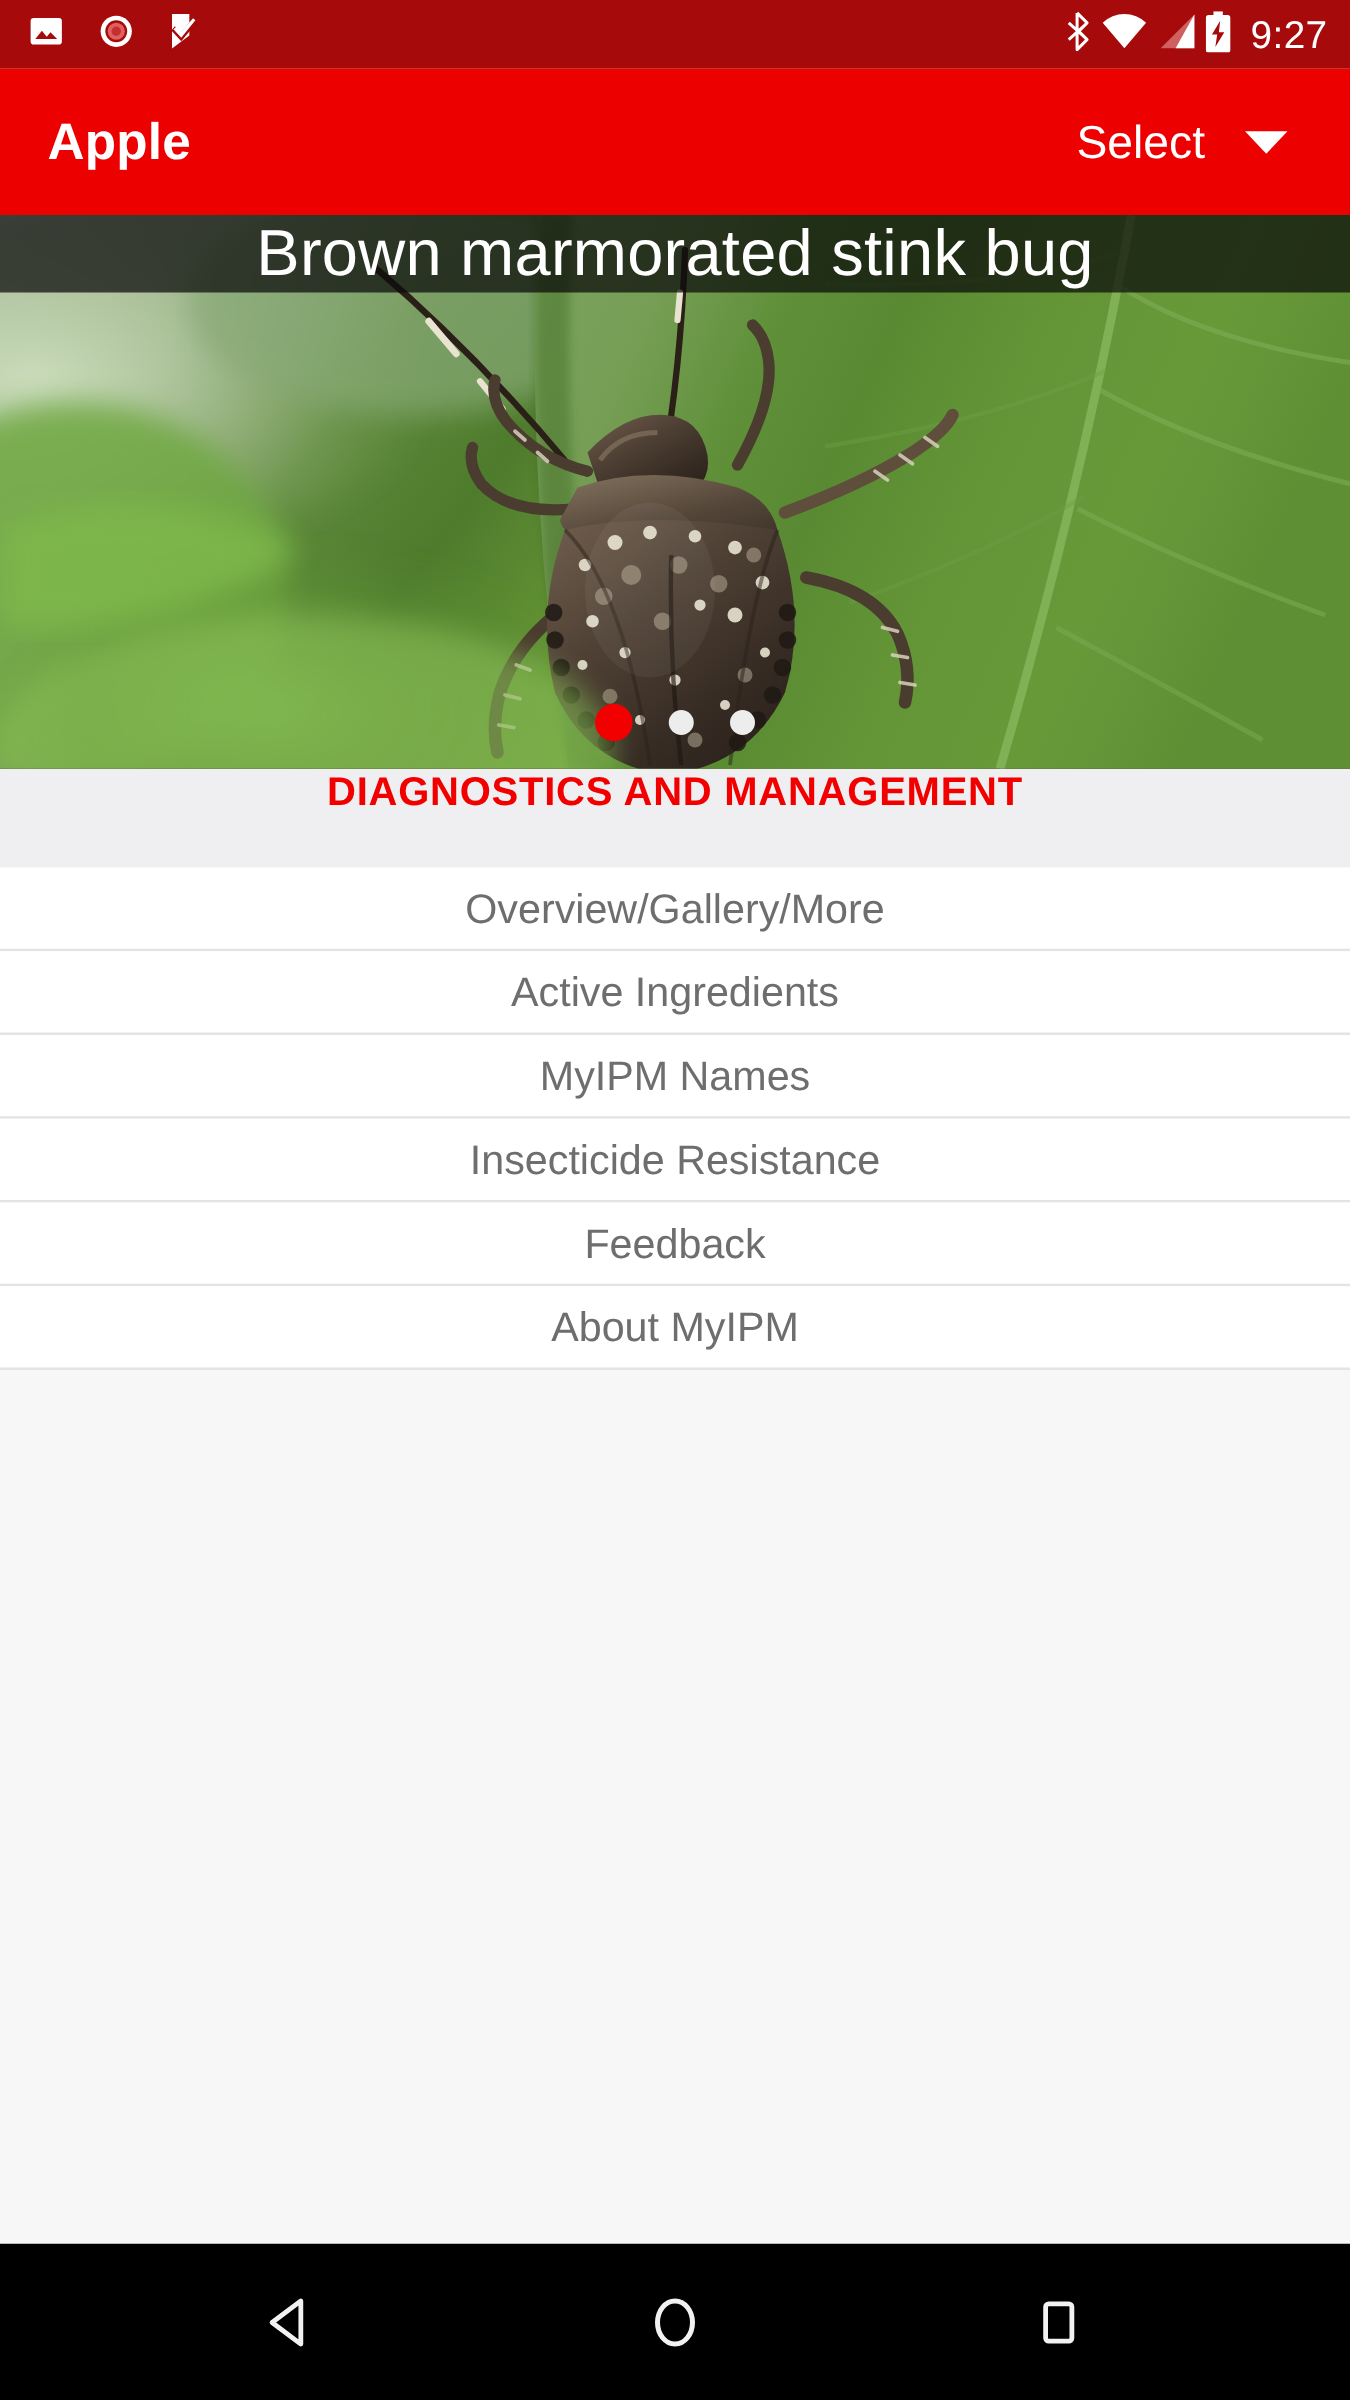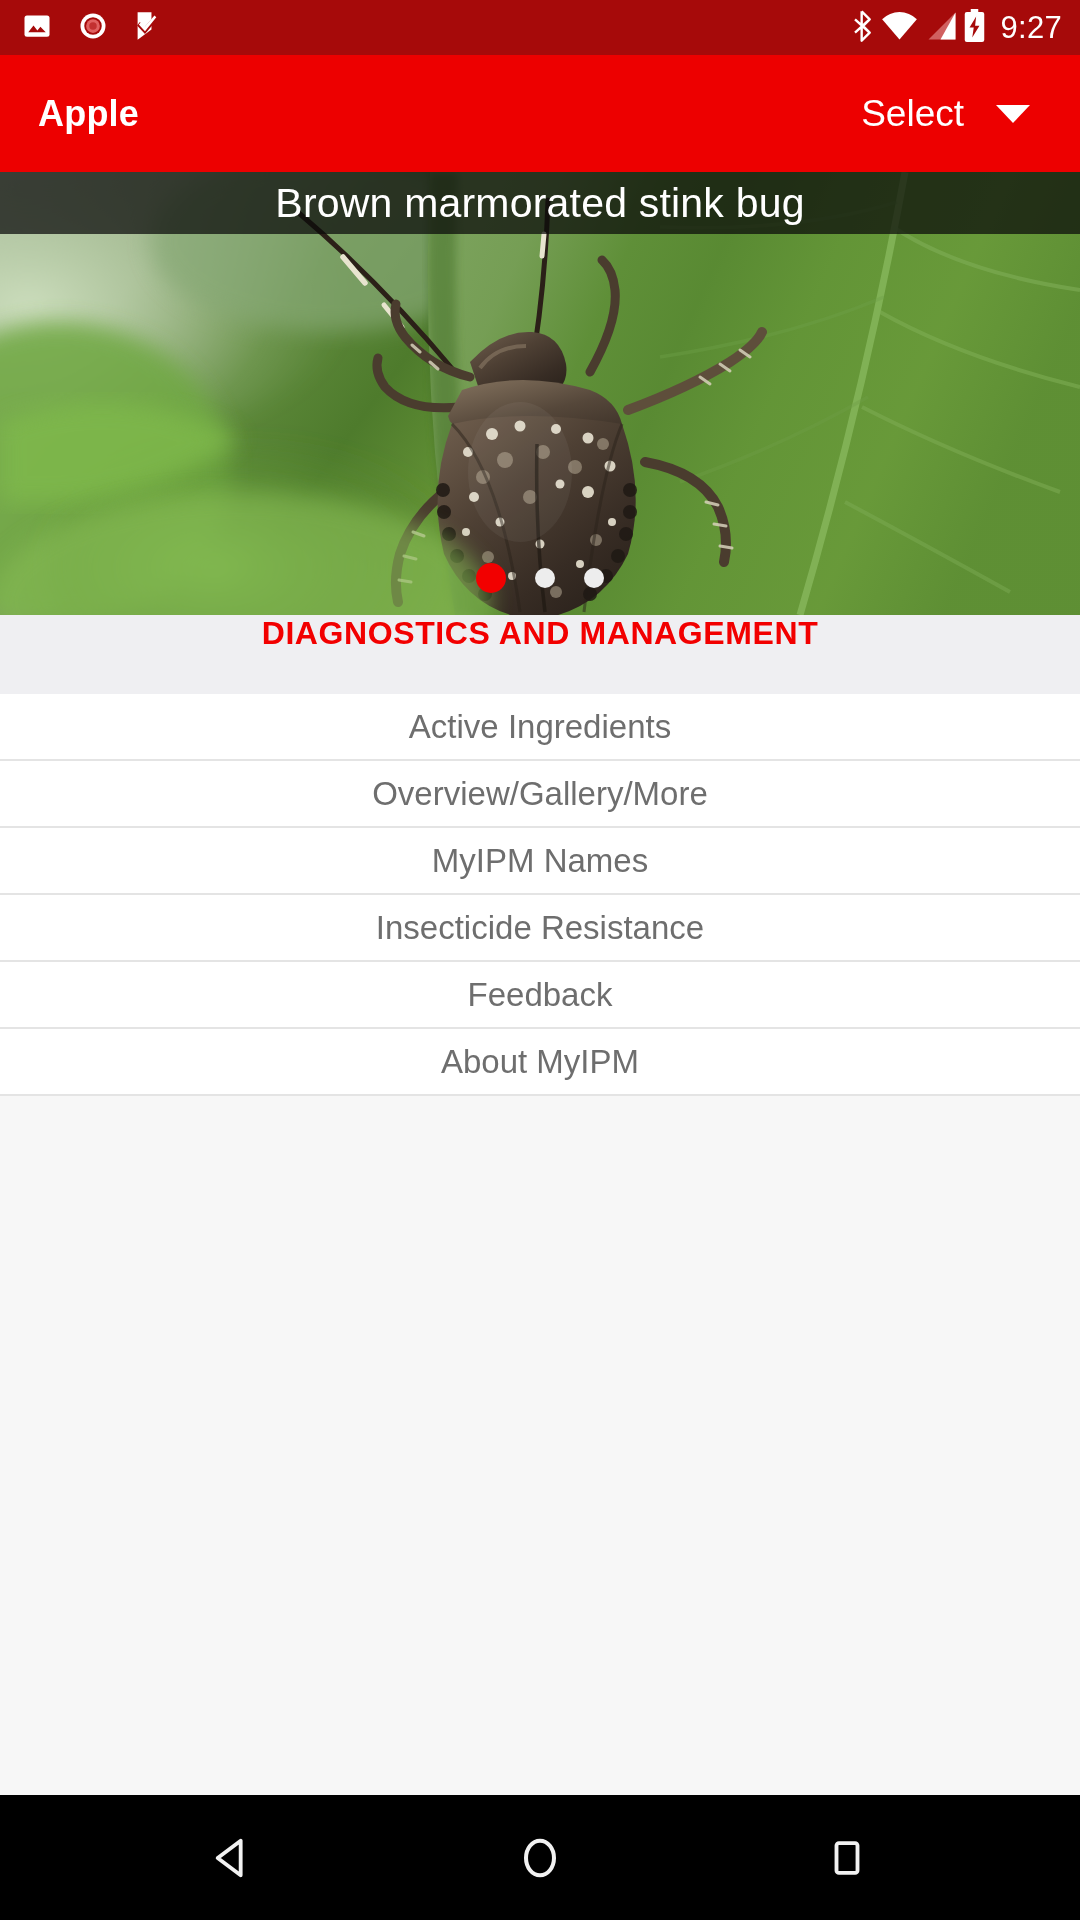--- a/index.html
+++ b/index.html
@@ -21,35 +21,35 @@
   .sb-right { display:flex; align-items:center; gap:6px; }
   .sb-time { color:#fff; font-size:31px; font-weight:400; letter-spacing:0.3px; margin-left:8px; }
   .icn { display:block; }
 
   
   .appbar {
     height:117px; background:#ED0000;
     display:flex; align-items:center; justify-content:space-between;
     padding:0 36px 0 38px; flex:0 0 auto;
   }
-  .appbar-title { color:#fff; font-size:36px; font-weight:bold; letter-spacing:0.2px; }
+  .appbar-title { color:#fff; font-size:41px; font-weight:bold; letter-spacing:0.2px; }
   .appbar-right { display:flex; align-items:center; gap:32px; padding-right:14px; }
   .appbar-select { color:#fff; font-size:37px; font-weight:400; }
   .caret { width:0; height:0; border-left:17px solid transparent; border-right:17px solid transparent; border-top:18px solid #fff; }
 
   
   .hero { position:relative; width:1080px; height:443px; flex:0 0 auto; overflow:hidden; background:#2a3a1c; }
   .hero-photo { position:absolute; inset:0; }
   .hero-caption {
     position:absolute; top:0; left:0; right:0; height:62px;
     background:rgba(10,10,10,0.72);
     display:flex; align-items:center; justify-content:center;
     z-index:5;
   }
-  .hero-caption span { color:#ffffff; font-size:41px; font-weight:400; letter-spacing:0.2px; }
+  .hero-caption span { color:#ffffff; font-size:52px; font-weight:400; letter-spacing:0.2px; }
   .dots { position:absolute; left:0; right:0; bottom:22px; display:flex; align-items:center; justify-content:center; gap:29px; z-index:6; }
   .dot { border-radius:50%; }
   .dot.active { width:30px; height:30px; background:#F20000; }
   .dot.inactive { width:20px; height:20px; background:#EDEDED; }
 
   
   .list { flex:1 1 auto; background:#F7F7F7; overflow:hidden; }
   .section-header {
     height:79px; background:#EFEFF2;
     display:flex; align-items:flex-start; justify-content:center;
@@ -303,24 +303,24 @@
       <span class="dot inactive"></span>
     </div>
   </div>
 
   <div class="list">
 
     <div class="section-header">
       <span>DIAGNOSTICS AND MANAGEMENT</span>
     </div>
     <div class="row">
+      <span>Overview/Gallery/More</span>
+    </div>
+    <div class="row">
       <span>Active Ingredients</span>
-    </div>
-    <div class="row">
-      <span>Overview/Gallery/More</span>
     </div>
     <div class="row">
       <span>MyIPM Names</span>
     </div>
 
     <div class="row">
       <span>Insecticide Resistance</span>
     </div>
     <div class="row">
       <span>Feedback</span>

